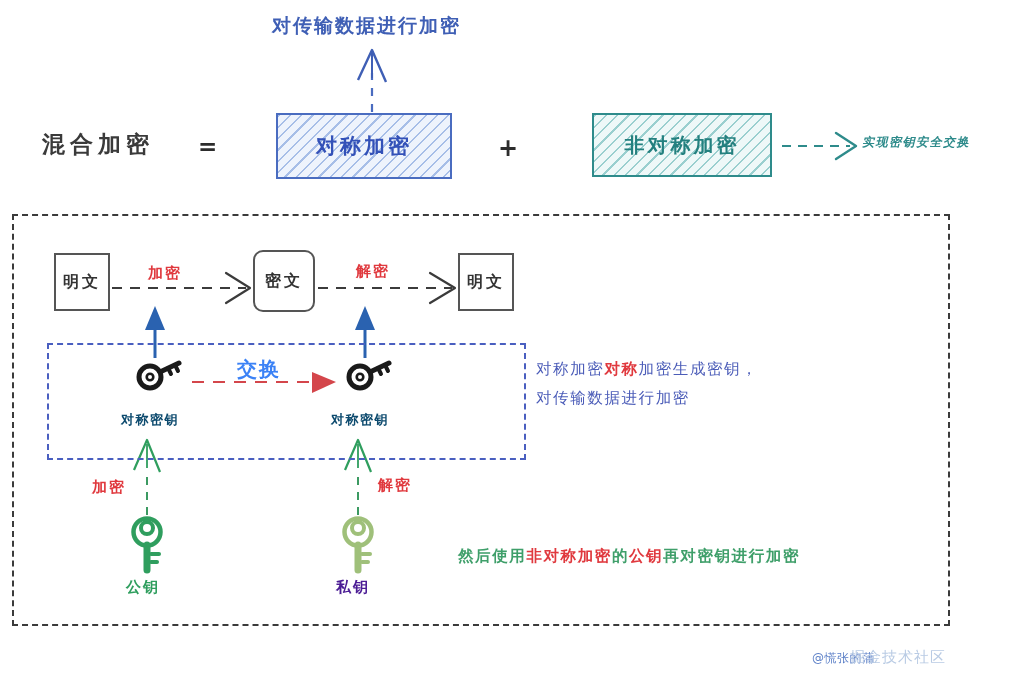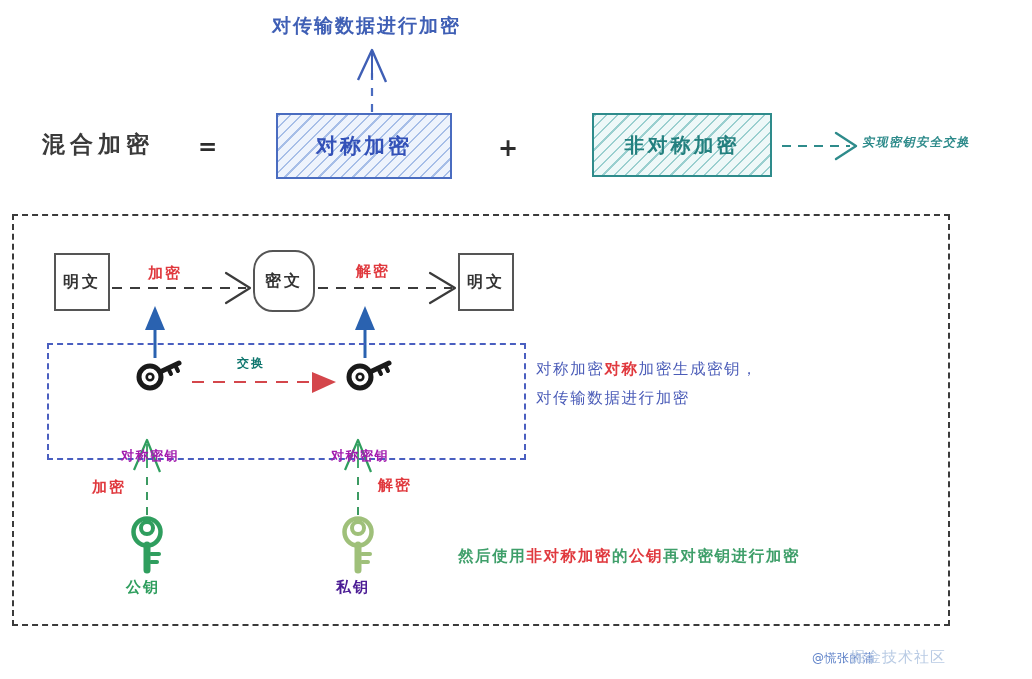--- a/index.html
+++ b/index.html
@@ -106,52 +106,51 @@
   .doc-box {
     box-sizing: border-box;
     display: flex; align-items: center; justify-content: center;
     border: 2px solid #555;
     color: #333;
     font-size: 16px;
     letter-spacing: 3px;
     background: #fff;
   }
   #plain-left  { left: 54px;  top: 253px; width: 56px; height: 58px; }
-  #cipher-box  { left: 253px; top: 250px; width: 62px; height: 62px; border-radius: 20px; }
+  #cipher-box  { left: 253px; top: 250px; width: 62px; height: 62px; border-radius: 10px; }
   #plain-right { left: 458px; top: 253px; width: 56px; height: 58px; }
 
   .flow-label {
     font-size: 15px;
     color: #e0393e;
     letter-spacing: 2px;
   }
   #enc-label-1 { left: 148px; top: 263px; }
   #dec-label-1 { left: 356px; top: 261px; }
 
   
   #key-exchange-area {
     left: 47px; top: 343px;
     width: 479px; height: 117px;
     border: 2px dashed #4a5fc0;
     box-sizing: border-box;
   }
 
   .key-caption {
     font-size: 13px;
-    color: #a21caf;
+    color: #0c4a6e;
     letter-spacing: 1.5px;
-    margin-top: 36px;
   }
   #sym-key-cap-1 { left: 121px; top: 411px; }
   #sym-key-cap-2 { left: 331px; top: 411px; }
 
   #exchange-word {
     left: 237px; top: 355px;
-    font-size: 12px;
-    color: #0f766e;
+    font-size: 20px;
+    color: #3b82f6;
     letter-spacing: 2px;
   }
 
   
   .gkey-caption {
     font-size: 15px;
     letter-spacing: 2px;
   }
   #pub-caption  { left: 126px; top: 577px; color: #2f9e5e; }
   #priv-caption { left: 336px; top: 577px; color: #4c1d95; }

